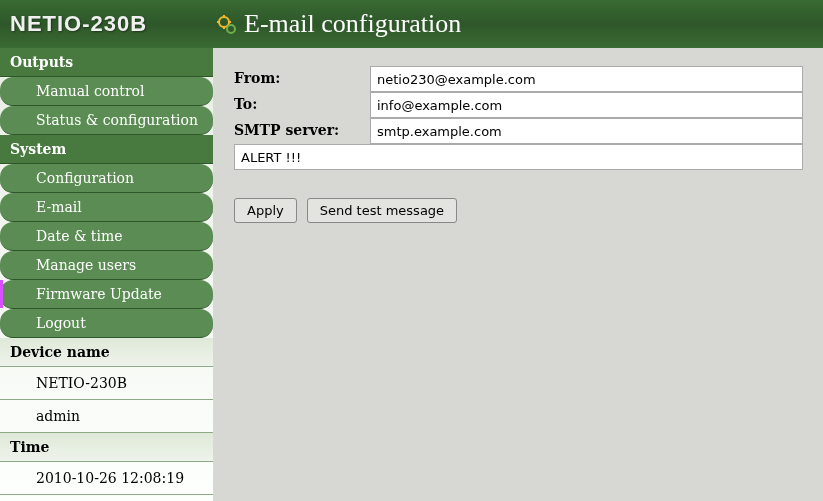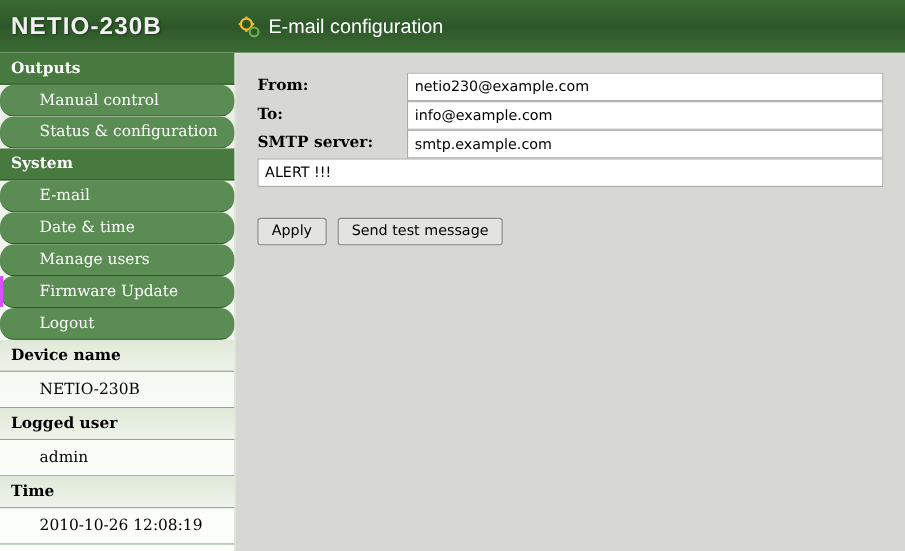--- a/index.html
+++ b/index.html
@@ -27,22 +27,22 @@
       padding-left: 10px;
       color: #f0f0f0;
       text-shadow: 1px 1px 2px rgba(0,0,0,0.4);
     }
     .title-wrap {
       display: flex;
       align-items: center;
       gap: 6px;
     }
     .title {
-      font-family: Liberation Sans, sans-serif;
-      font-size: 18px;
+      font-family: Liberation Serif, serif;
+      font-size: 26px;
       color: #fff;
     }
     .layout {
       display: flex;
     }
     .sidebar {
       width: 214px;
       background: linear-gradient(to bottom, #e8eee4, #fdfffc);
       border-right: 1px solid #d5dccd;
     }
@@ -154,29 +154,29 @@
   </div>
 </div>
 
 <div class="layout">
   <div class="sidebar">
     <div class="side-group-header">Outputs</div>
     <div class="side-item">Manual control</div>
     <div class="side-item">Status &amp; configuration</div>
 
     <div class="side-group-header">System</div>
+    <div class="side-item">Configuration</div>
     <div class="side-item">E-mail</div>
     <div class="side-item">Date &amp; time</div>
     <div class="side-item">Manage users</div>
     <div class="side-item active">Firmware Update</div>
     <div class="side-item">Logout</div>
 
     <div class="info-header">Device name</div>
     <div class="info-value">NETIO-230B</div>
-    <div class="info-header">Logged user</div>
     <div class="info-value">admin</div>
     <div class="info-header">Time</div>
     <div class="info-value">2010-10-26 12:08:19</div>
   </div>
 
   <div class="main">
     <div class="form-row">
       <div class="form-label">From:</div>
       <input class="form-input" type="text" value="netio230@example.com" style="">
     </div>

